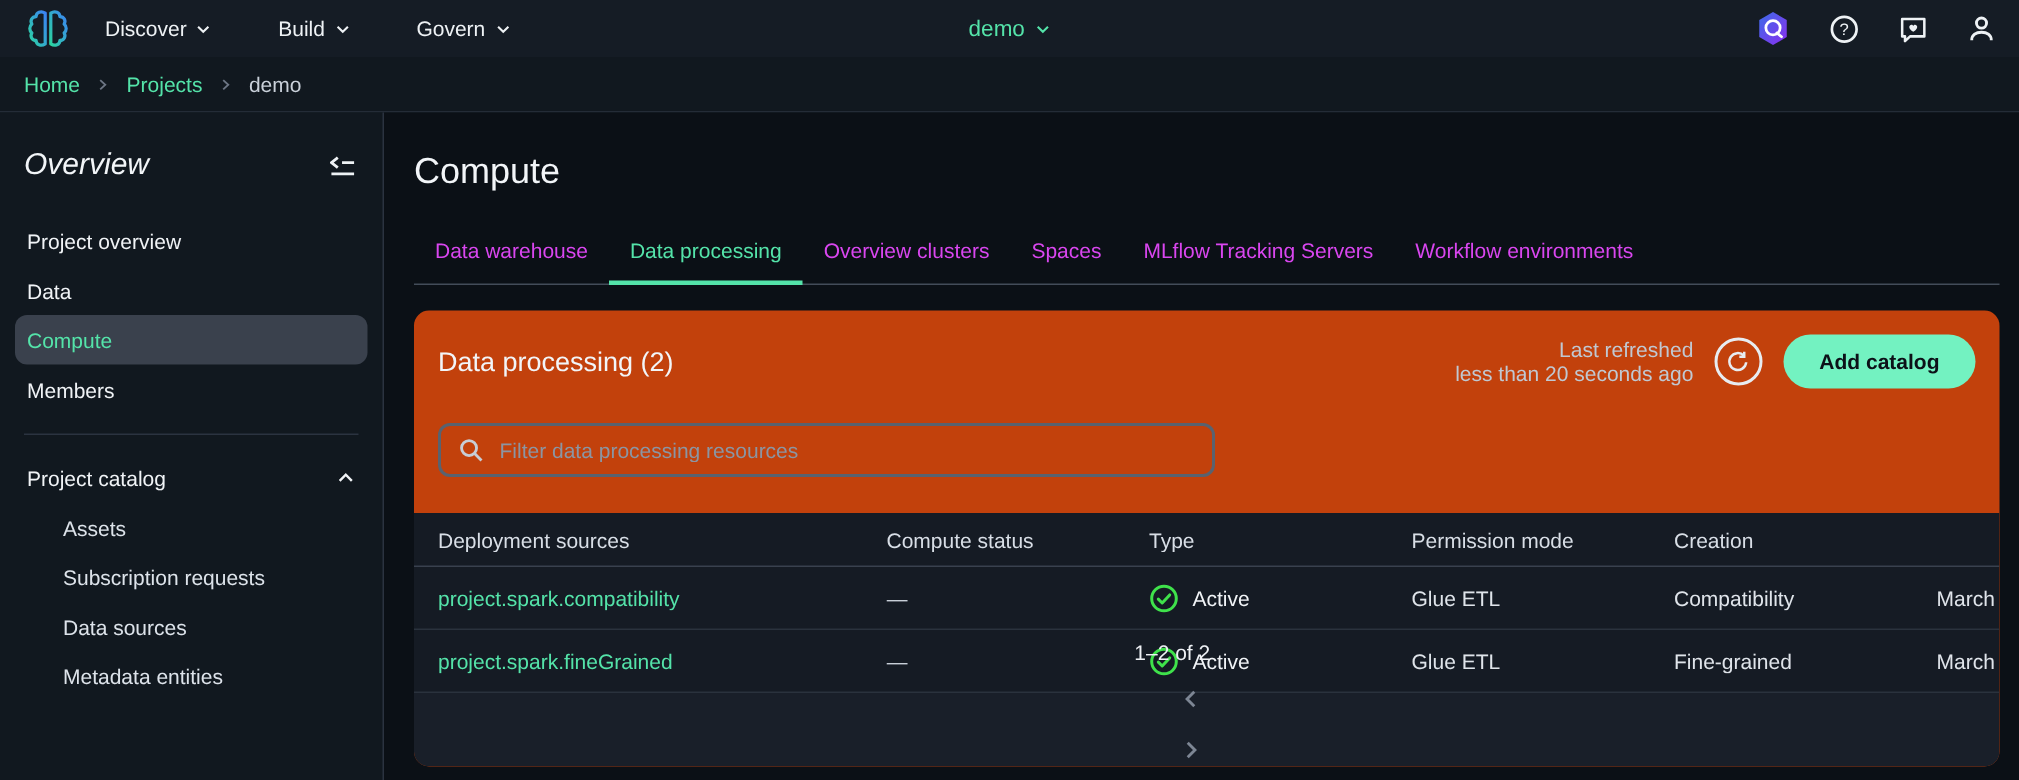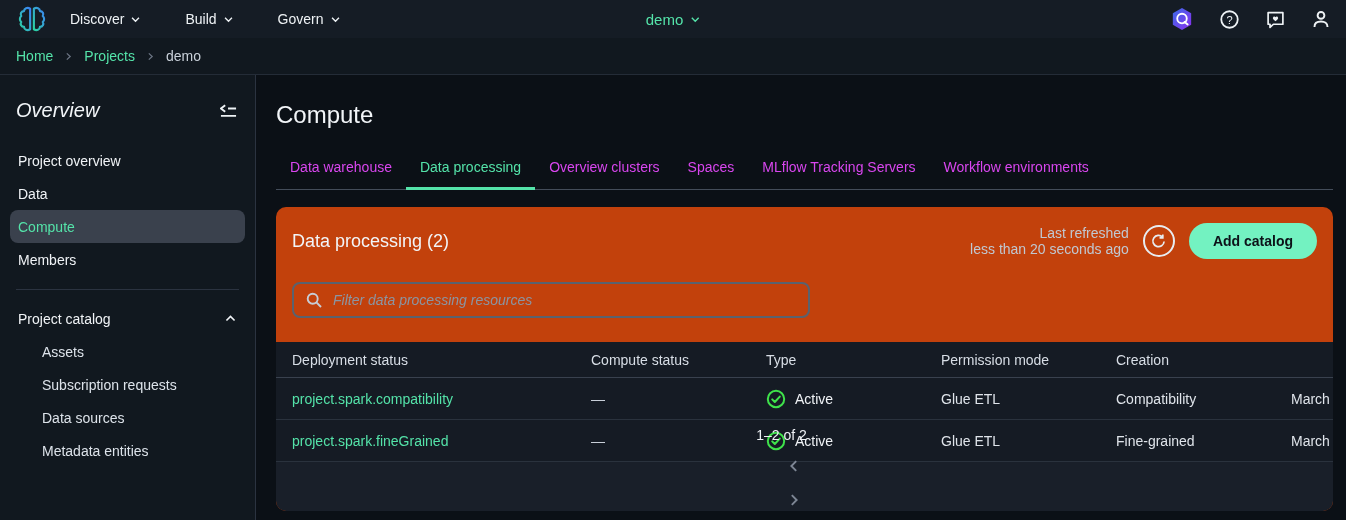--- a/index.html
+++ b/index.html
@@ -82,21 +82,21 @@
     width: 32px; height: 32px; border-radius: 50%; border: 2px solid #e7ecf1;
     background: none; color: #e7ecf1; cursor: pointer;
     display: flex; align-items: center; justify-content: center;
   }
   .add-btn {
     height: 36px; padding: 0 24px; border-radius: 18px; border: none;
     background: var(--primary-button, #73f2c1); color: #0c1118;
     font: inherit; font-weight: 700; cursor: pointer;
   }
 
-  .filter-row { padding: 23px 16px 0; font-style: italic; }
+  .filter-row { padding: 23px 16px 0; }
   .search-box {
     width: 518px; height: 36px; border: 2px solid #59626f; border-radius: 8px;
     display: flex; align-items: center; padding: 0 12px; gap: 11px; background: transparent;
   }
   .search-box svg { color: #c7cdd6; flex: none; }
   .search-box input {
     flex: 1; background: transparent; border: none; outline: none;
     color: #eef1f5; font: inherit; font-size: 14px;
   }
   .search-box input::placeholder { color: #8b95a3; }
@@ -285,21 +285,21 @@
           <svg width="16" height="16" viewBox="0 0 16 16">
             <circle cx="6.7" cy="6.7" r="5" fill="none" stroke="currentColor" stroke-width="1.9"></circle>
             <path d="M10.4 10.4 L15 15" stroke="currentColor" stroke-width="1.9"></path>
           </svg>
           <input type="text" placeholder="Filter data processing resources" style="">
         </div>
       </div>
 
       <div class="table">
         <div class="thead">
-          <div class="th">Deployment status</div>
+          <div class="th">Deployment sources</div>
           <div class="th">Compute status</div>
           <div class="th">Type</div>
           <div class="th">Permission mode</div>
           <div class="th">Creation</div>
         </div>
 
         <div class="tr">
           <div class="td"><a class="link">project.spark.compatibility</a></div>
           <div class="td dash">—</div>
           <div class="td status-cell">

